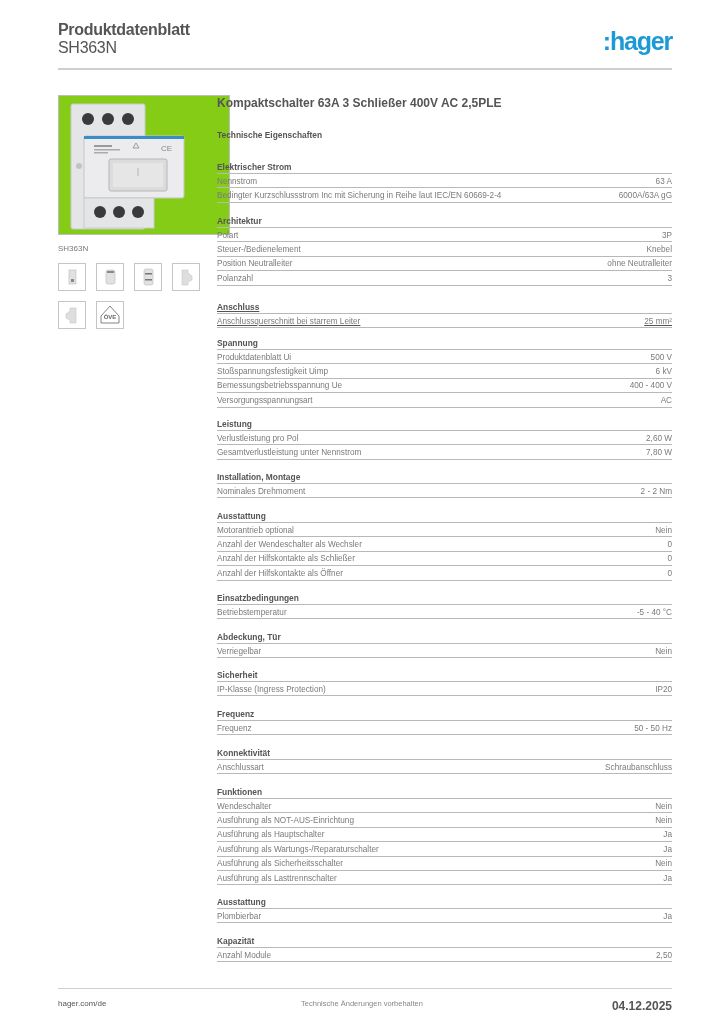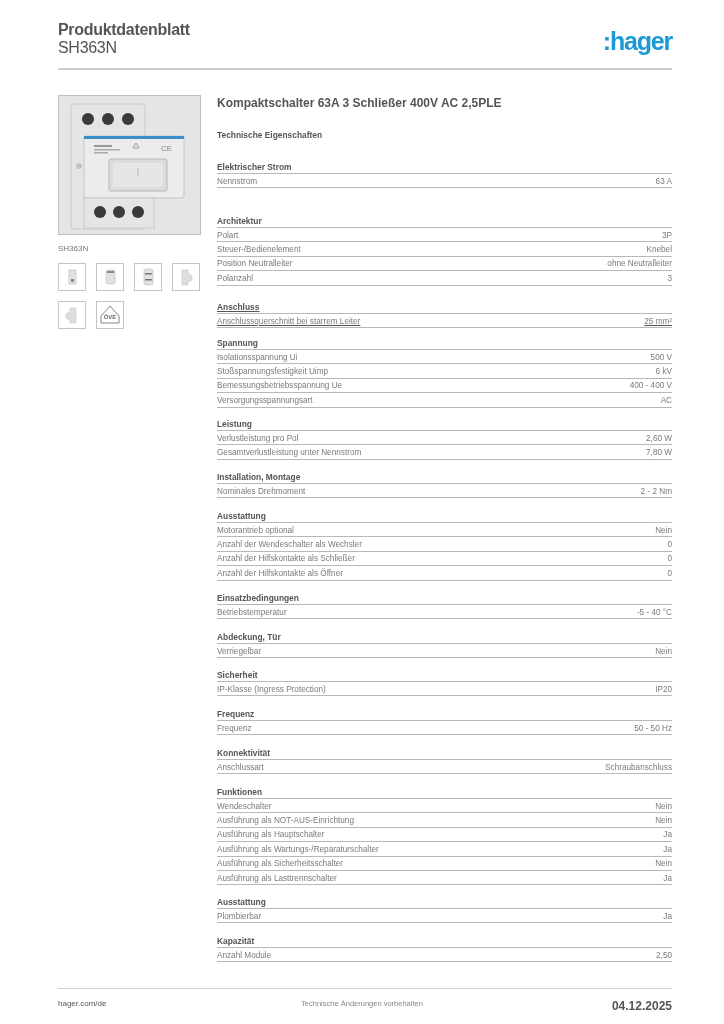--- a/index.html
+++ b/index.html
@@ -6,21 +6,21 @@
     html, body { width: 724px; height: 1024px; background: #ffffff; overflow: hidden; }
     body { position: relative; font-family: "Liberation Sans", sans-serif; color: #555; }
 
     .header { position: absolute; left: 58px; top: 20px; width: 614px; height: 50px; }
     .doc-title { position: absolute; left: 0; top: 1px; font-size: 16px; font-weight: bold; color: #555; letter-spacing: -0.3px; }
     .doc-subtitle { position: absolute; left: 0; top: 19px; font-size: 16px; color: #555; letter-spacing: -0.3px; }
     .logo { position: absolute; right: 0; top: 7px; font-size: 25px; font-weight: bold; color: #1c9ad6; letter-spacing: -1.2px; font-family: "Liberation Sans", sans-serif; }
     .header-rule { position: absolute; left: 58px; top: 68px; width: 614px; height: 2px; background: #cfcfcf; }
 
     .left-col { position: absolute; left: 58px; top: 95px; width: 144px; }
-    .product-image { width: 143px; height: 140px; border: 1px solid #bdbdbd; position: relative; background: #e5e5e5; overflow: hidden; }
+    .product-image { width: 172px; height: 140px; border: 1px solid #bdbdbd; position: relative; background: #84cc16; overflow: hidden; }
     .product-caption { font-size: 8px; color: #777; margin-top: 9px; }
     .thumbs { position: absolute; left: 0; top: 168px; width: 144px; }
     .thumb { position: absolute; width: 28px; height: 28px; border: 1px solid #c5c5c5; background: #fff; }
 
     .right-col { position: absolute; left: 217px; top: 95px; width: 455px; }
     .product-name { position: absolute; left: 0; top: 1px; font-size: 12px; font-weight: bold; color: #555; text-align: center; }
     .tech-title { position: absolute; left: 0; top: 35px; font-size: 8.4px; font-weight: bold; color: #555; }
 
     .section { position: absolute; left: 0; width: 455px; }
     .section-heading { height: 13px; font-size: 8.4px; font-weight: bold; color: #555; line-height: 12px; border-bottom: 1px solid #b8b8b8; }
@@ -119,20 +119,24 @@
   <div class="product-name">Kompaktschalter 63A 3 Schließer 400V AC 2,5PLE</div>
   <div class="tech-title">Technische Eigenschaften</div>
 
   <div id="sections">
       <div class="section" style="top: 66px;">
         <div class="section-heading">Elektrischer Strom</div>
         <div class="row">
           <span class="lbl">Nennstrom</span>
           <span class="val">63 A</span>
         </div>
+        <div class="row">
+          <span class="lbl">Bedingter Kurzschlussstrom Inc mit Sicherung in Reihe laut IEC/EN 60669-2-4</span>
+          <span class="val">6000A/63A gG</span>
+        </div>
       </div>
       <div class="section" style="top: 120px;">
         <div class="section-heading">Architektur</div>
         <div class="row">
           <span class="lbl">Polart</span>
           <span class="val">3P</span>
         </div>
         <div class="row">
           <span class="lbl">Steuer-/Bedienelement</span>
           <span class="val">Knebel</span>
@@ -149,21 +153,21 @@
       <div class="section" style="top: 206px; text-decoration: underline;">
         <div class="section-heading">Anschluss</div>
         <div class="row">
           <span class="lbl">Anschlussquerschnitt bei starrem Leiter</span>
           <span class="val">25 mm²</span>
         </div>
       </div>
       <div class="section" style="top: 242px;">
         <div class="section-heading">Spannung</div>
         <div class="row">
-          <span class="lbl">Isolationsspannung Ui</span>
+          <span class="lbl">Produktdatenblatt Ui</span>
           <span class="val">500 V</span>
         </div>
         <div class="row">
           <span class="lbl">Stoßspannungsfestigkeit Uimp</span>
           <span class="val">6 kV</span>
         </div>
         <div class="row">
           <span class="lbl">Bemessungsbetriebsspannung Ue</span>
           <span class="val">400 - 400 V</span>
         </div>

